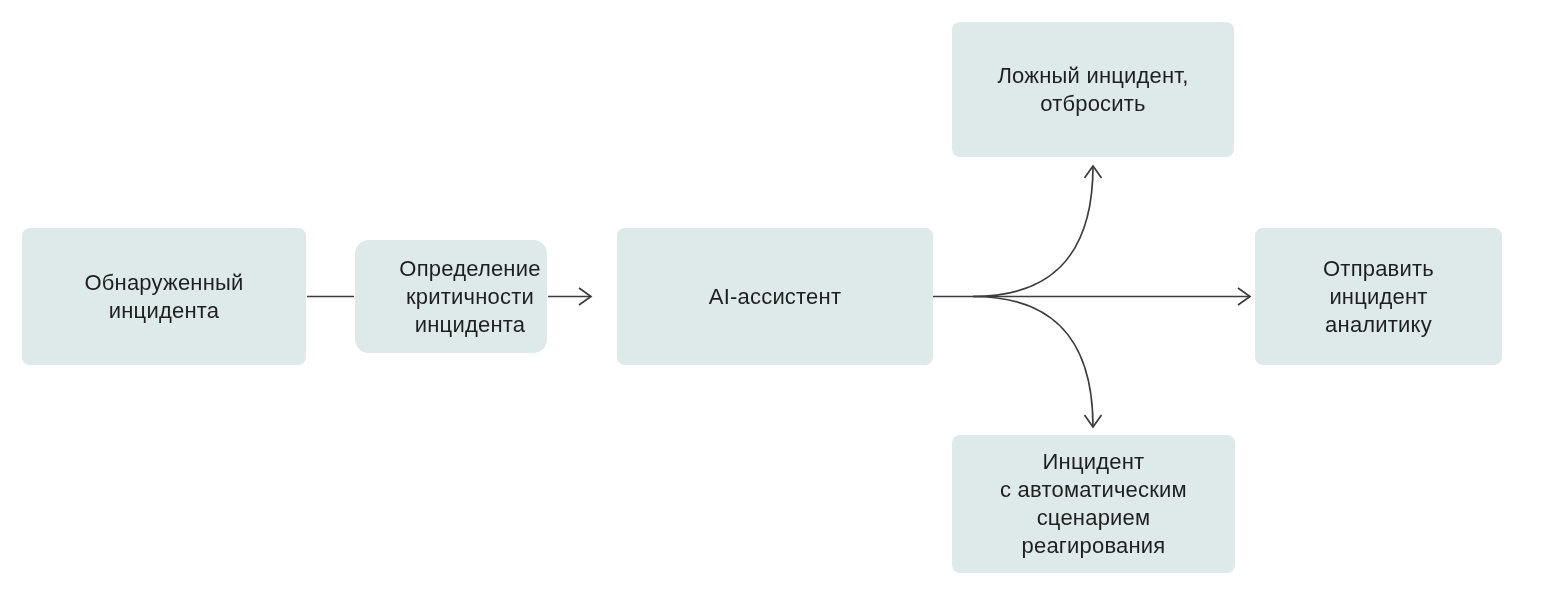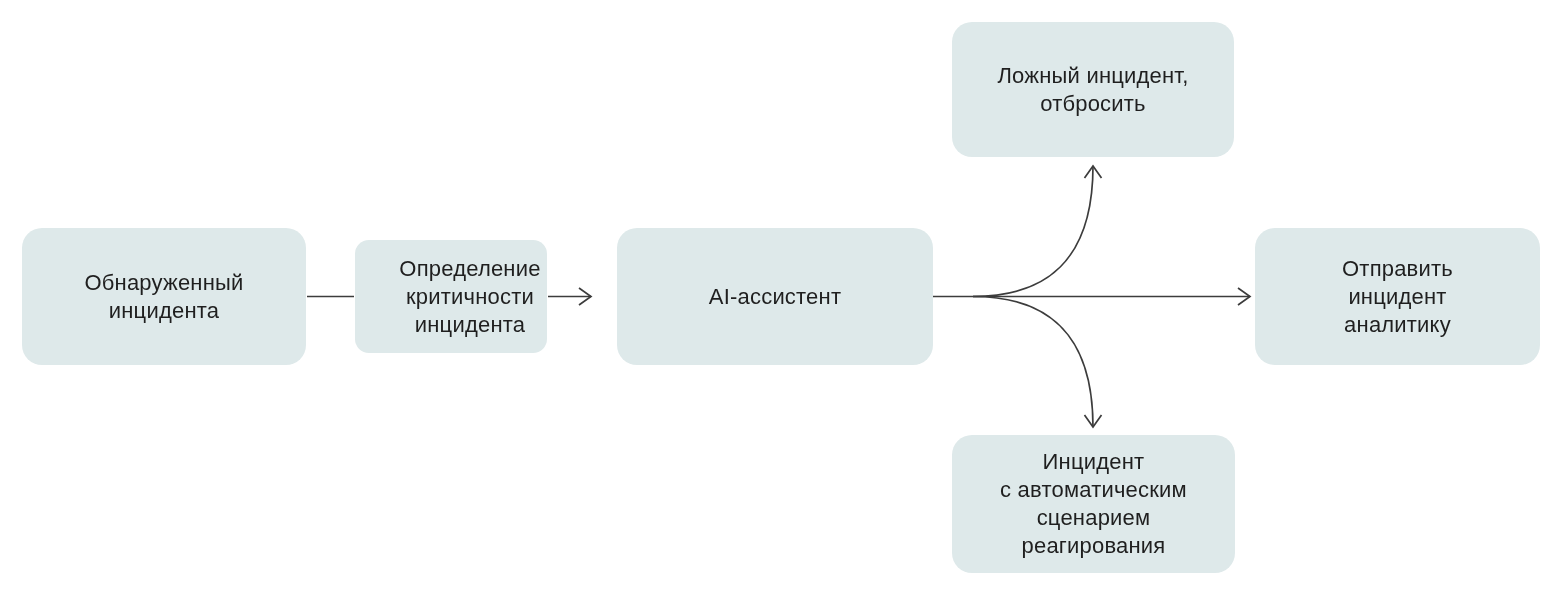--- a/index.html
+++ b/index.html
@@ -21,37 +21,37 @@
   }
   .connectors path {
     stroke: var(--connector-color, #3c3c3c);
     stroke-width: 1.7;
     fill: none;
   }
   .node {
     position: absolute;
     box-sizing: border-box;
     background: var(--node-fill, #dee9ea);
-    border-radius: 20px;
+    border-radius: 8px;
     display: flex;
     align-items: center;
     justify-content: center;
     text-align: center;
     color: var(--node-text-color, #1f1f1f);
     font-size: 22px;
     line-height: 28px;
     white-space: pre-line;
     letter-spacing: 0.2px;
     padding: 6px 10px;
   }
   .n-detected      { left: 22px;   top: 228px; width: 284px; height: 137px; }
   .n-criticality   { left: 355px;  top: 240px; width: 192px; height: 113px; border-radius: 14px; padding-left: 48px; }
   .n-ai            { left: 617px;  top: 228px; width: 316px; height: 137px; }
   .n-false         { left: 952px;  top: 22px;  width: 282px; height: 135px; }
-  .n-analyst       { left: 1255px; top: 228px; width: 285px; height: 137px; }
+  .n-analyst       { left: 1255px; top: 228px; width: 247px; height: 137px; }
   .n-auto          { left: 952px;  top: 435px; width: 283px; height: 138px; }
 </style>
 </head>
 <body>
 
 <div class="canvas">
 
   <svg class="connectors" viewBox="0 0 1560 596" xmlns="http://www.w3.org/2000/svg" aria-hidden="true">
     <defs>
       <marker id="arrowhead" orient="auto" markerUnits="userSpaceOnUse" markerWidth="30" markerHeight="26" viewBox="-15 -13 30 26" refX="0" refY="0">

